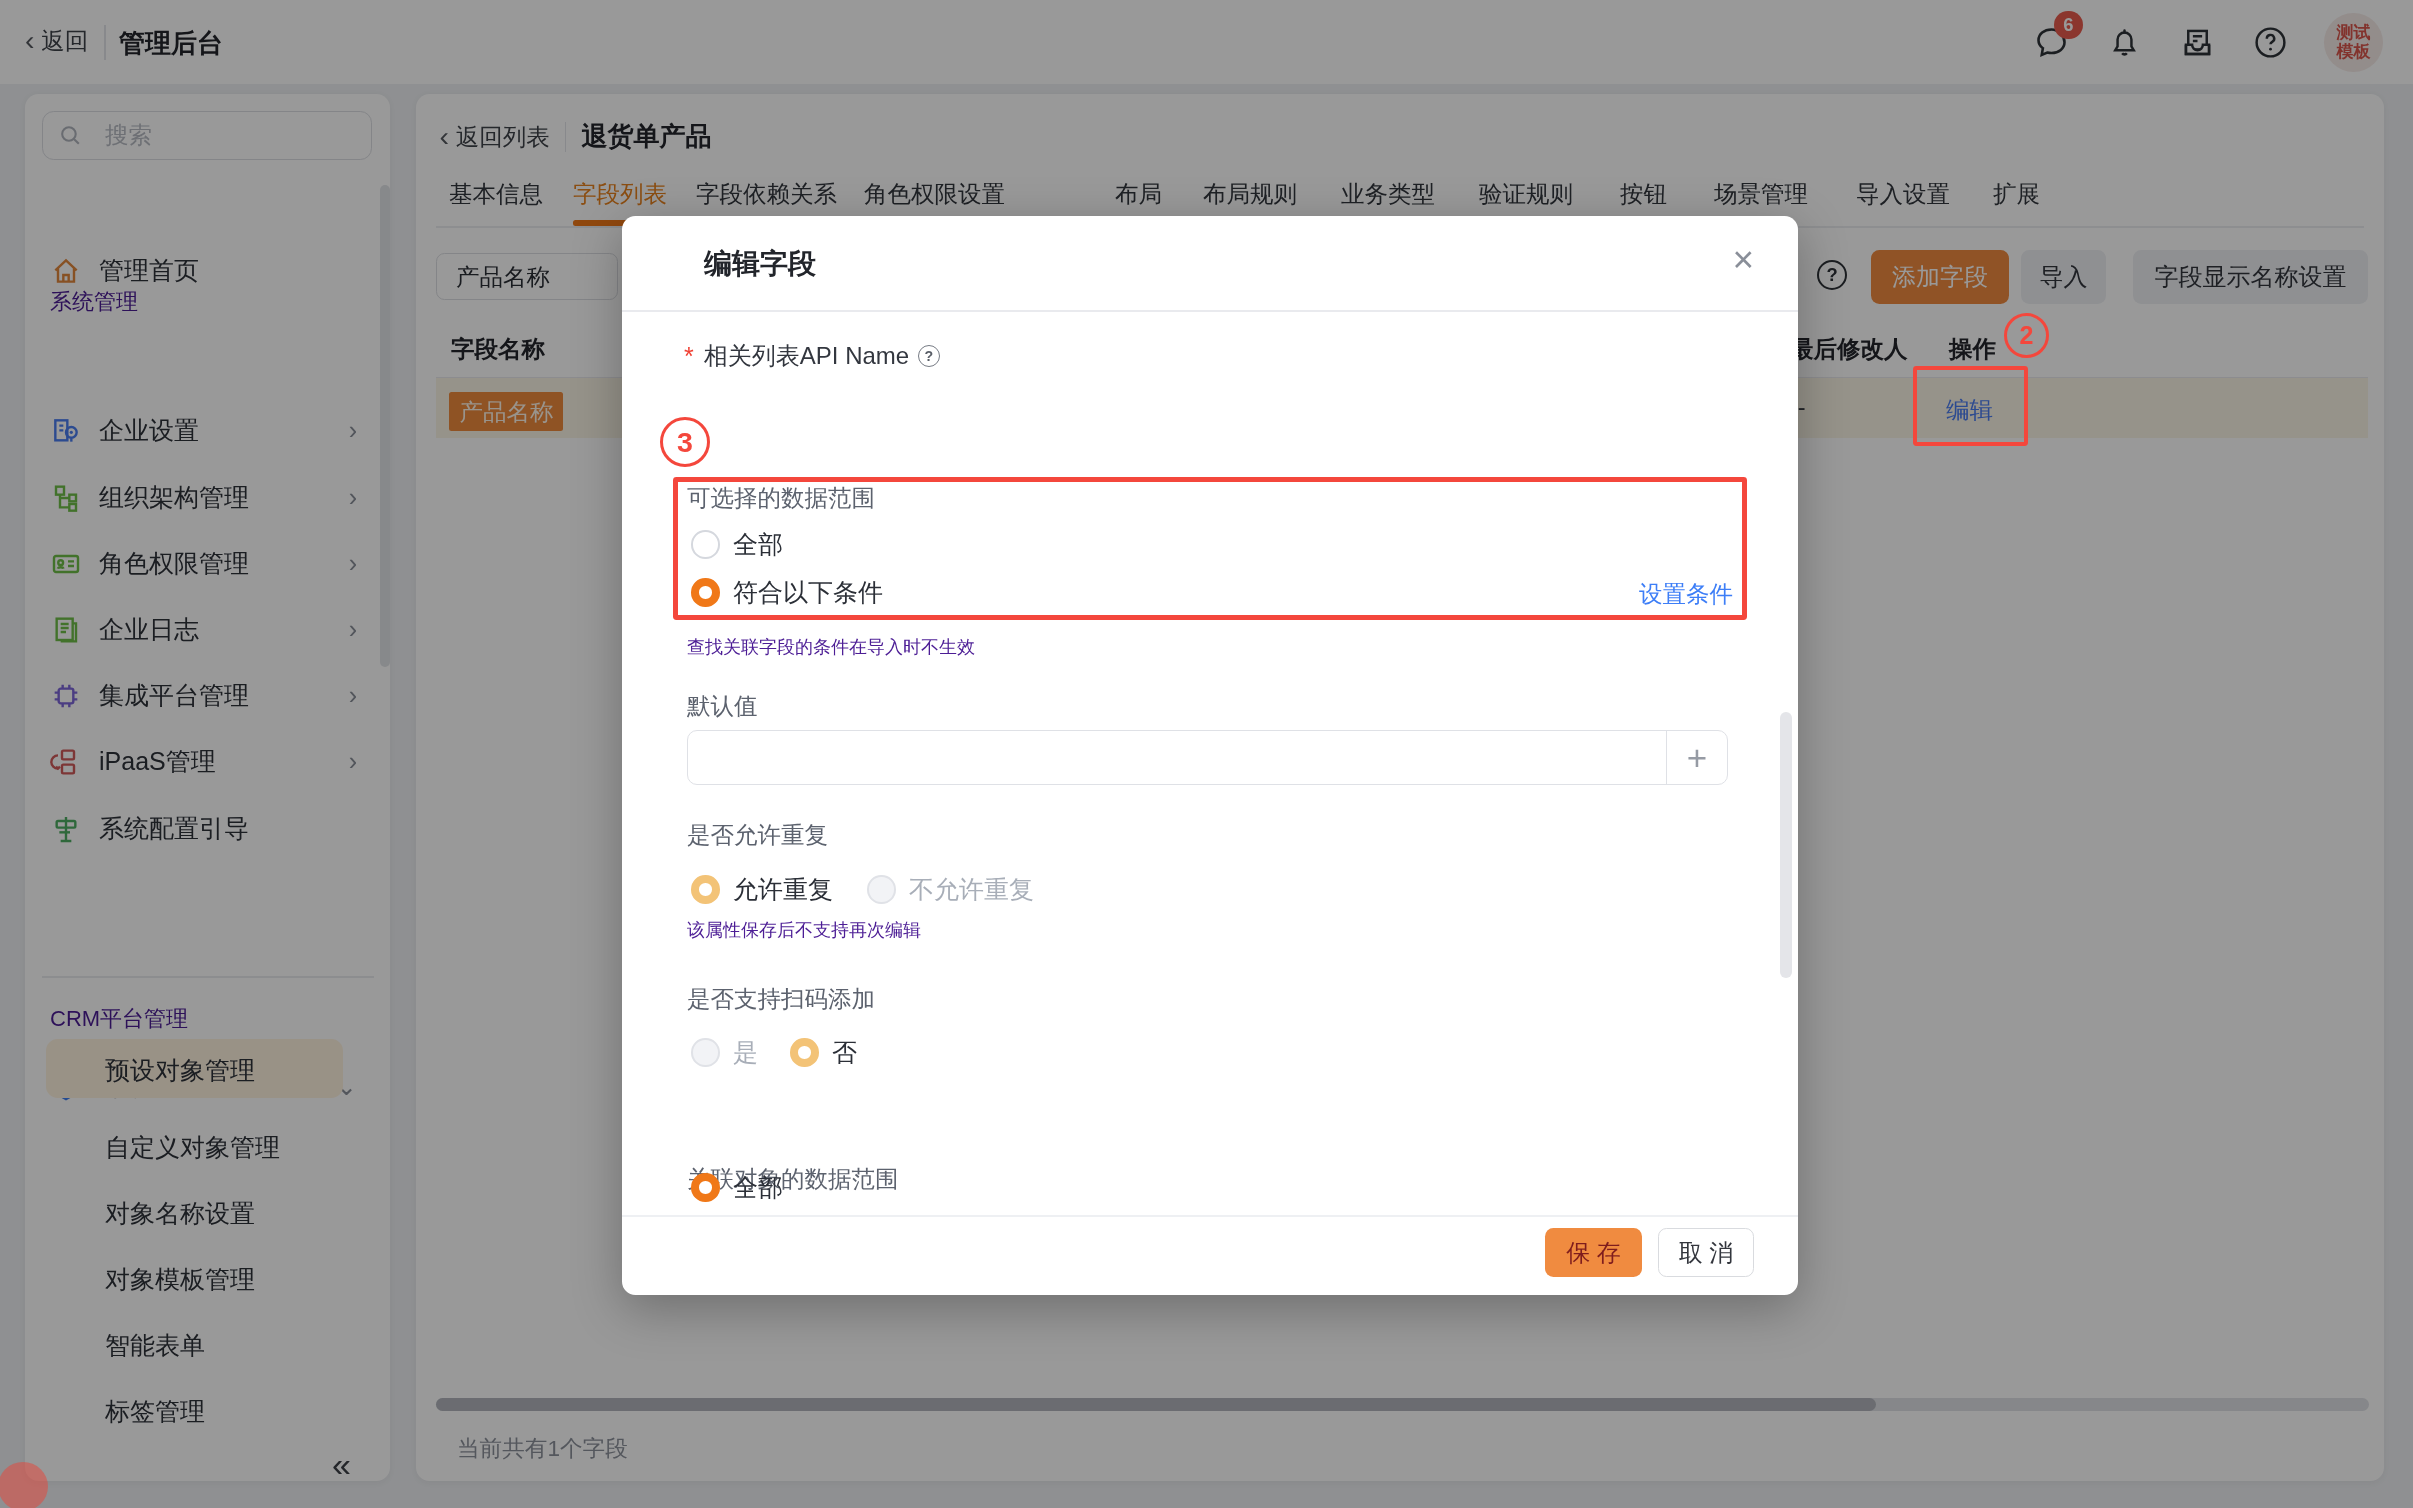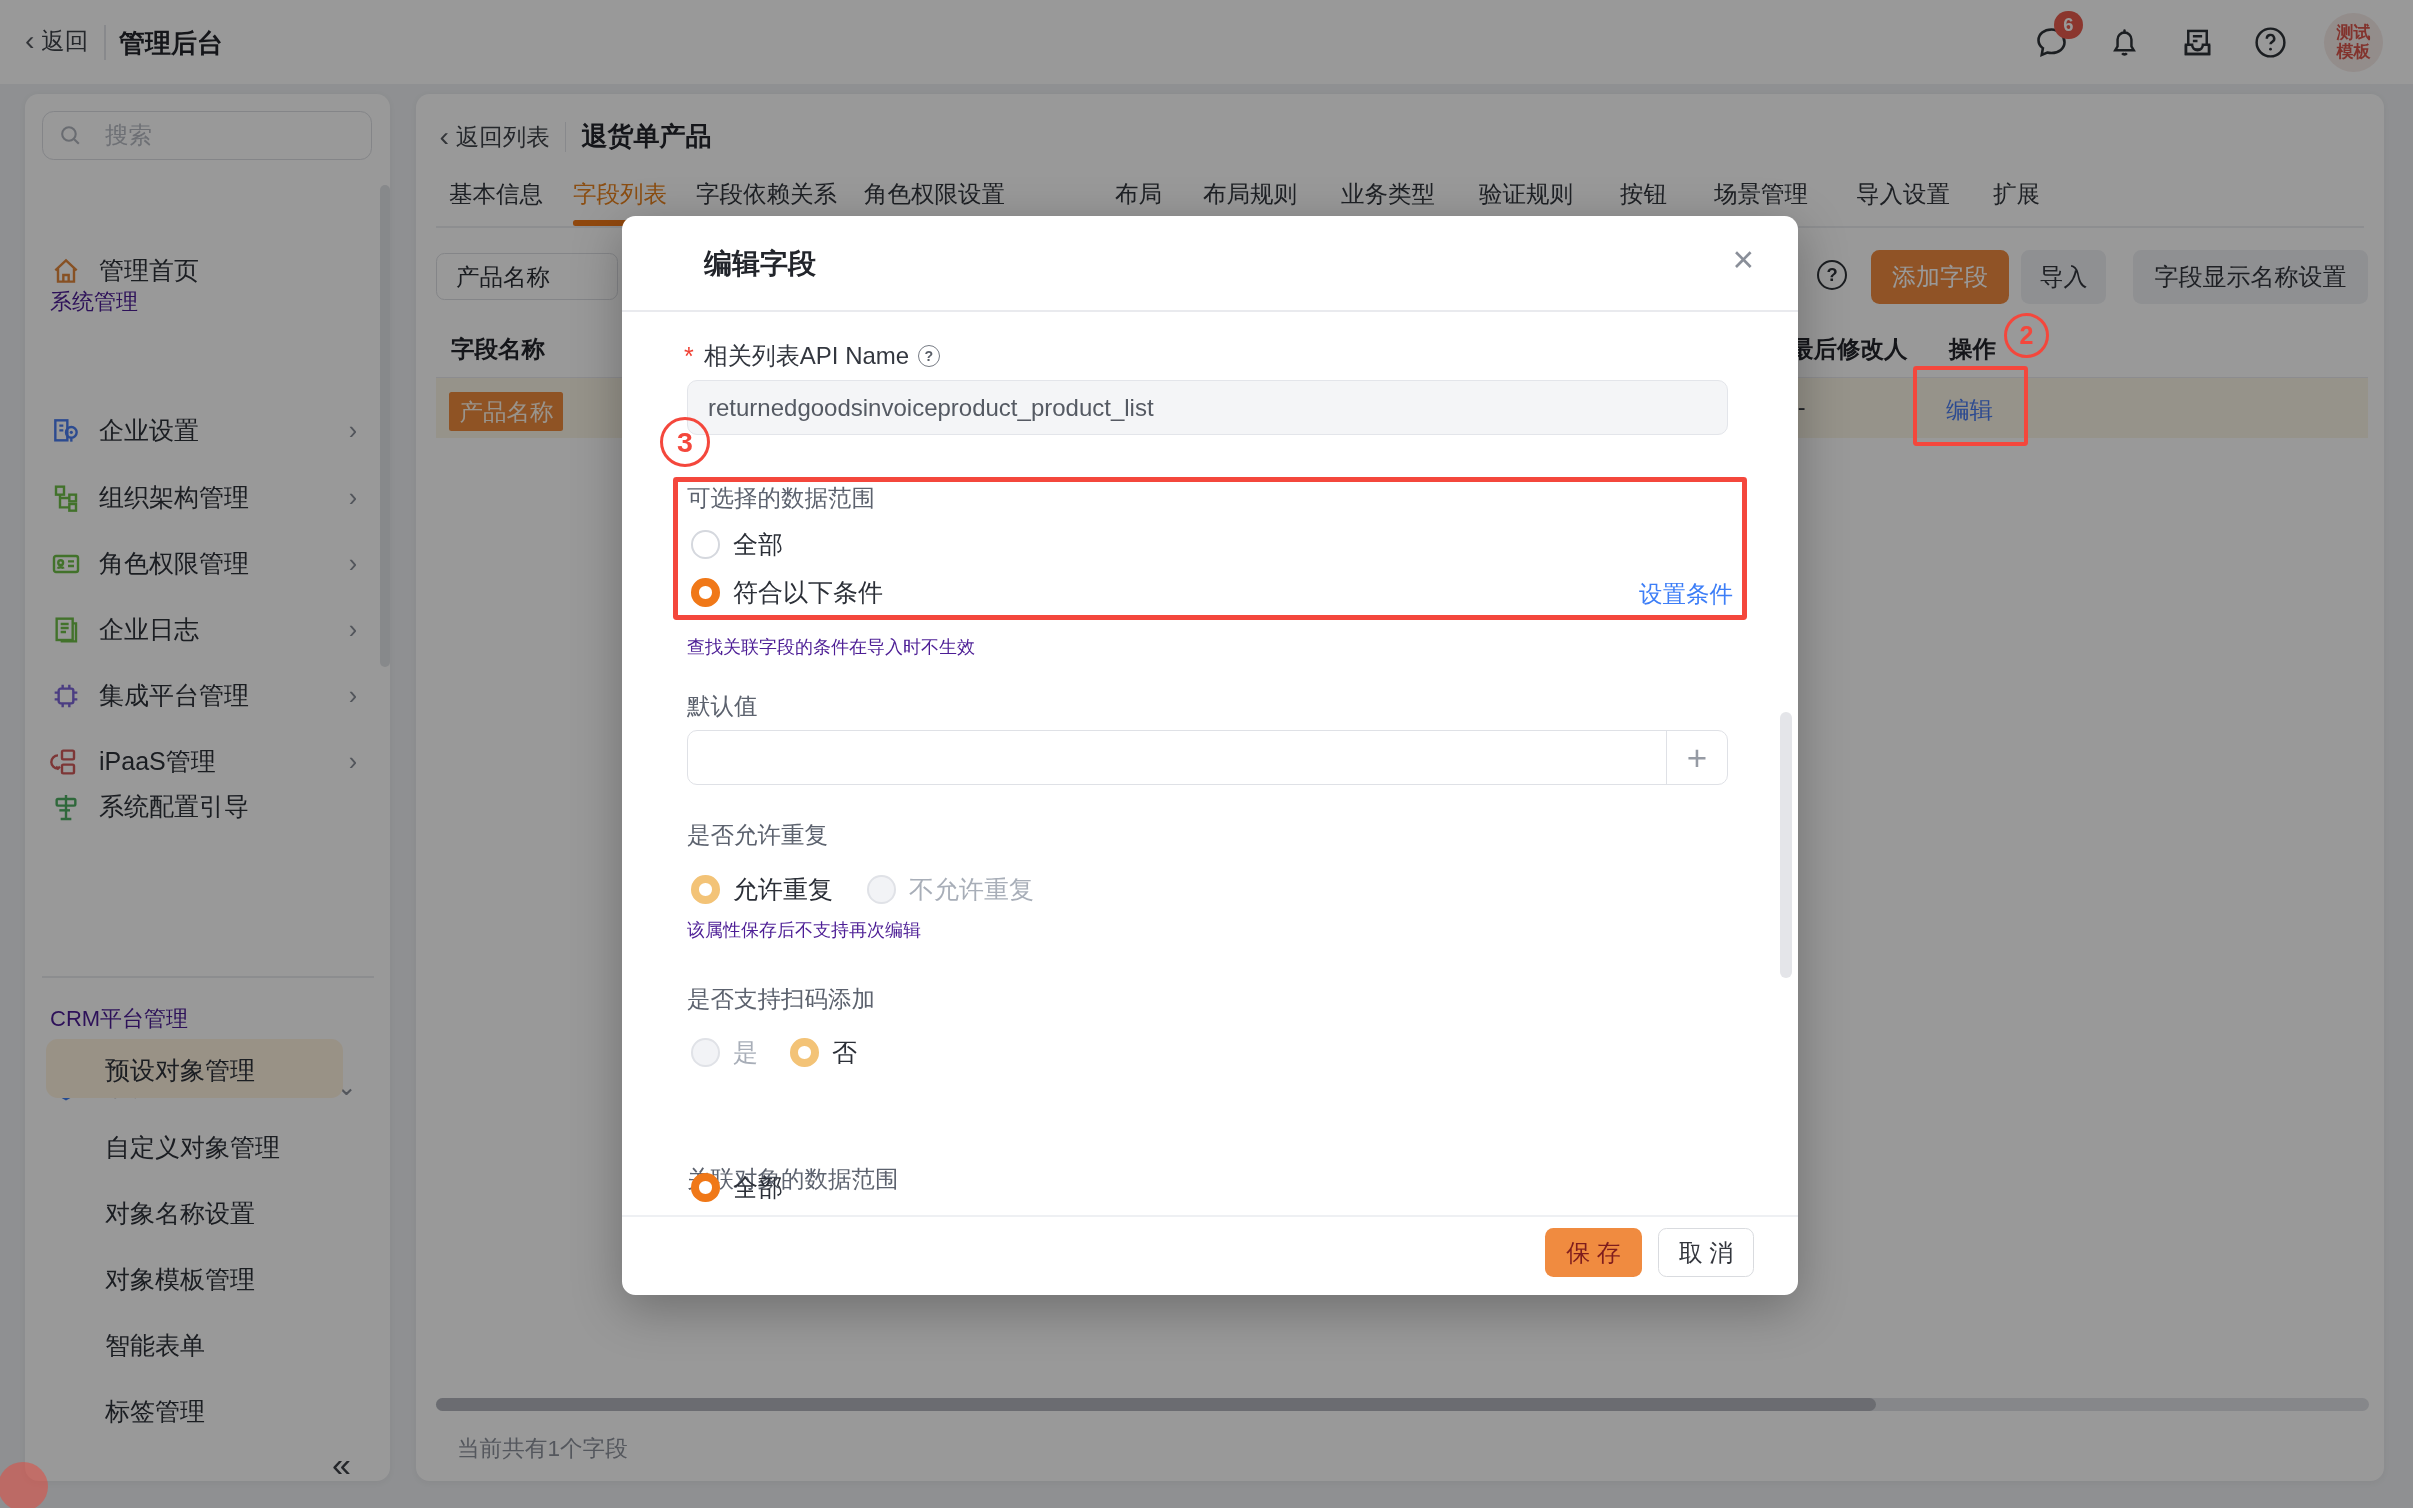--- a/index.html
+++ b/index.html
@@ -205,21 +205,21 @@
     <div class="s-item" style="top:634px">
       <svg width="32" height="32" viewBox="0 0 24 24" fill="none" stroke="#d05a5a" stroke-width="1.8">
         <rect x="9" y="3.5" width="9" height="6.5" rx="1"></rect>
           <rect x="9" y="14" width="9" height="6.5" rx="1"></rect>
         <path d="M6 7a5 5 0 0 0 0 10"></path>
           <path d="M4.5 15.5 6 17l1.5-1.5"></path>
       </svg>
       <span class="lbl">iPaaS管理</span>
       <span class="s-chev">›</span>
     </div>
-    <div class="s-item" style="top:679px">
+    <div class="s-item" style="top:701px">
       <svg width="32" height="32" viewBox="0 0 24 24" fill="none" stroke="#4fae63" stroke-width="1.8">
         <path d="M12 3v18M8 21h8"></path>
           <rect x="5" y="6" width="14" height="5" rx="1"></rect>
           <path d="M7 14.5h8"></path>
       </svg>
       <span class="lbl">系统配置引导</span>
     </div>
 
     <div class="s-divider" style="top:882px"></div>
     <div class="s-section" style="top:910px">CRM平台管理</div>
@@ -299,21 +299,20 @@
   <div id="modal">
     <div class="m-title">编辑字段</div>
     <div class="m-close">×</div>
     <div class="m-div"></div>
 
     <div class="m-label-dark" style="left:62px;top:124px">
       <span class="req">*</span>
       <span>相关列表API Name</span>
       <span class="qcircle">?</span>
     </div>
-    <div class="m-input-dis">returnedgoodsinvoiceproduct_product_list</div>
 
     <div class="m-label" style="left:65px;top:266px">可选择的数据范围</div>
     <div class="m-radio-row" style="left:69px;top:312px">
       <span class="rd"></span>
       <span class="rd-lbl">全部</span>
     </div>
     <div class="m-radio-row" style="left:69px;top:360px">
       <span class="rd sel"></span>
       <span class="rd-lbl">符合以下条件</span>
     </div>

